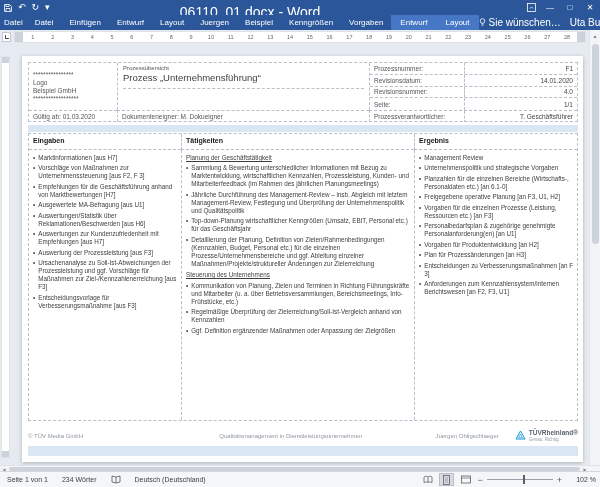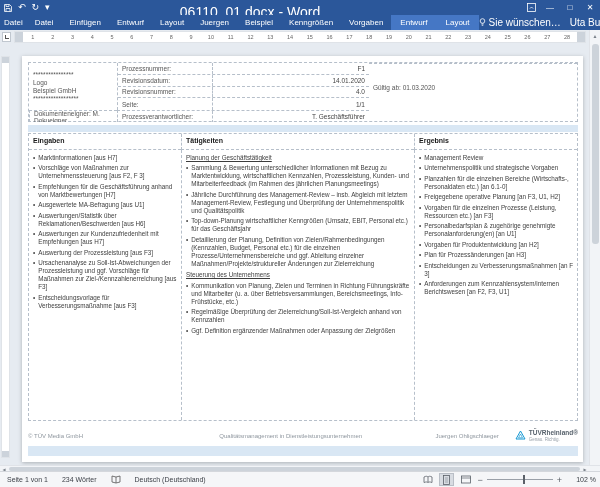--- a/index.html
+++ b/index.html
@@ -221,20 +221,25 @@
 
   <div class="page">
 
     <div class="hdr-table">
       <div class="hcell c1u">
         <span>****************</span>
         <span>Logo</span>
         <span>Beispiel GmbH</span>
         <span>******************</span>
       </div>
+      <div class="hcell c2u bl">
+        <span class="overview-label">Prozessübersicht</span>
+        <span class="process-title">Prozess „Unternehmensführung“</span>
+        <div class="c2-empty"></div>
+      </div>
       <div class="hcell bl" id="meta-top">
           <div class="meta-row">
             <div class="meta-label">Prozessnummer:</div>
             <div class="meta-value">F1</div>
           </div>
           <div class="meta-row">
             <div class="meta-label">Revisionsdatum:</div>
             <div class="meta-value">14.01.2020</div>
           </div>
           <div class="meta-row">

